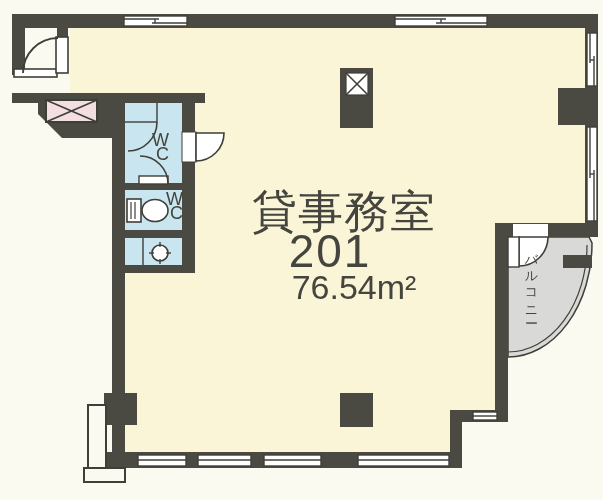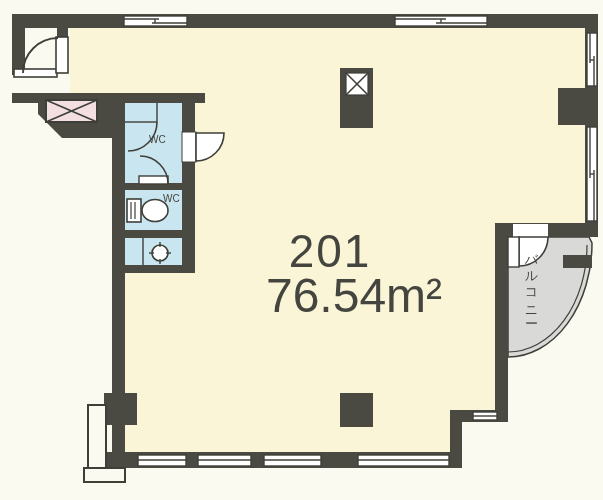--- a/index.html
+++ b/index.html
@@ -12,24 +12,24 @@
   }
   #plan svg{position:absolute;left:0;top:0;}
   .lbl{
     position:absolute;
     color:#45453f;
     font-family:"Liberation Sans", sans-serif;
   }
   .lbl-center{text-align:center;}
   .unit-type{left:228px;top:182px;width:232px;font-size:45px;font-weight:500;letter-spacing:1px;}
   .unit-number{left:230px;top:224px;width:200px;font-size:46px;letter-spacing:2px;}
-  .unit-area{left:238px;top:268px;width:232px;font-size:48px;letter-spacing:0px;}
+  .unit-area{left:238px;top:268px;width:232px;font-size:34px;letter-spacing:0px;}
   .wc{
-    width:20px;font-size:10px;line-height:14px;
-    word-break:break-all;text-align:left;font-weight:500;
+    width:20px;font-size:18px;line-height:14px;
+    word-break:break-all;text-align:right;font-weight:500;
   }
   .wc-upper{left:149px;top:133px;}
   .wc-lower{left:163px;top:192px;}
   .balcony-label{
     left:522px;top:245px;
     writing-mode:vertical-rl;text-orientation:upright;
     font-size:13px;letter-spacing:3px;color:#45453f;
   }
 </style>
 </head>
@@ -180,19 +180,20 @@
       <rect x="508" y="237" width="11" height="30" fill="#ffffff" stroke="#3f3f39" stroke-width="1.4"></rect>
     </g>
 
     <g fill="#fbfaf1" stroke="#3f3f39" stroke-width="2">
       <rect x="88" y="405" width="18" height="63"></rect>
       <rect x="84" y="468" width="41" height="14"></rect>
     </g>
 
   </svg>
 
+  <div class="lbl lbl-center unit-type">貸事務室</div>
   <div class="lbl lbl-center unit-number">201</div>
   <div class="lbl lbl-center unit-area">76.54m²</div>
   <div class="lbl wc wc-upper">WC</div>
   <div class="lbl wc wc-lower">WC</div>
   <div class="lbl balcony-label">バルコニー</div>
 
 </div>
 
 </body></html>

